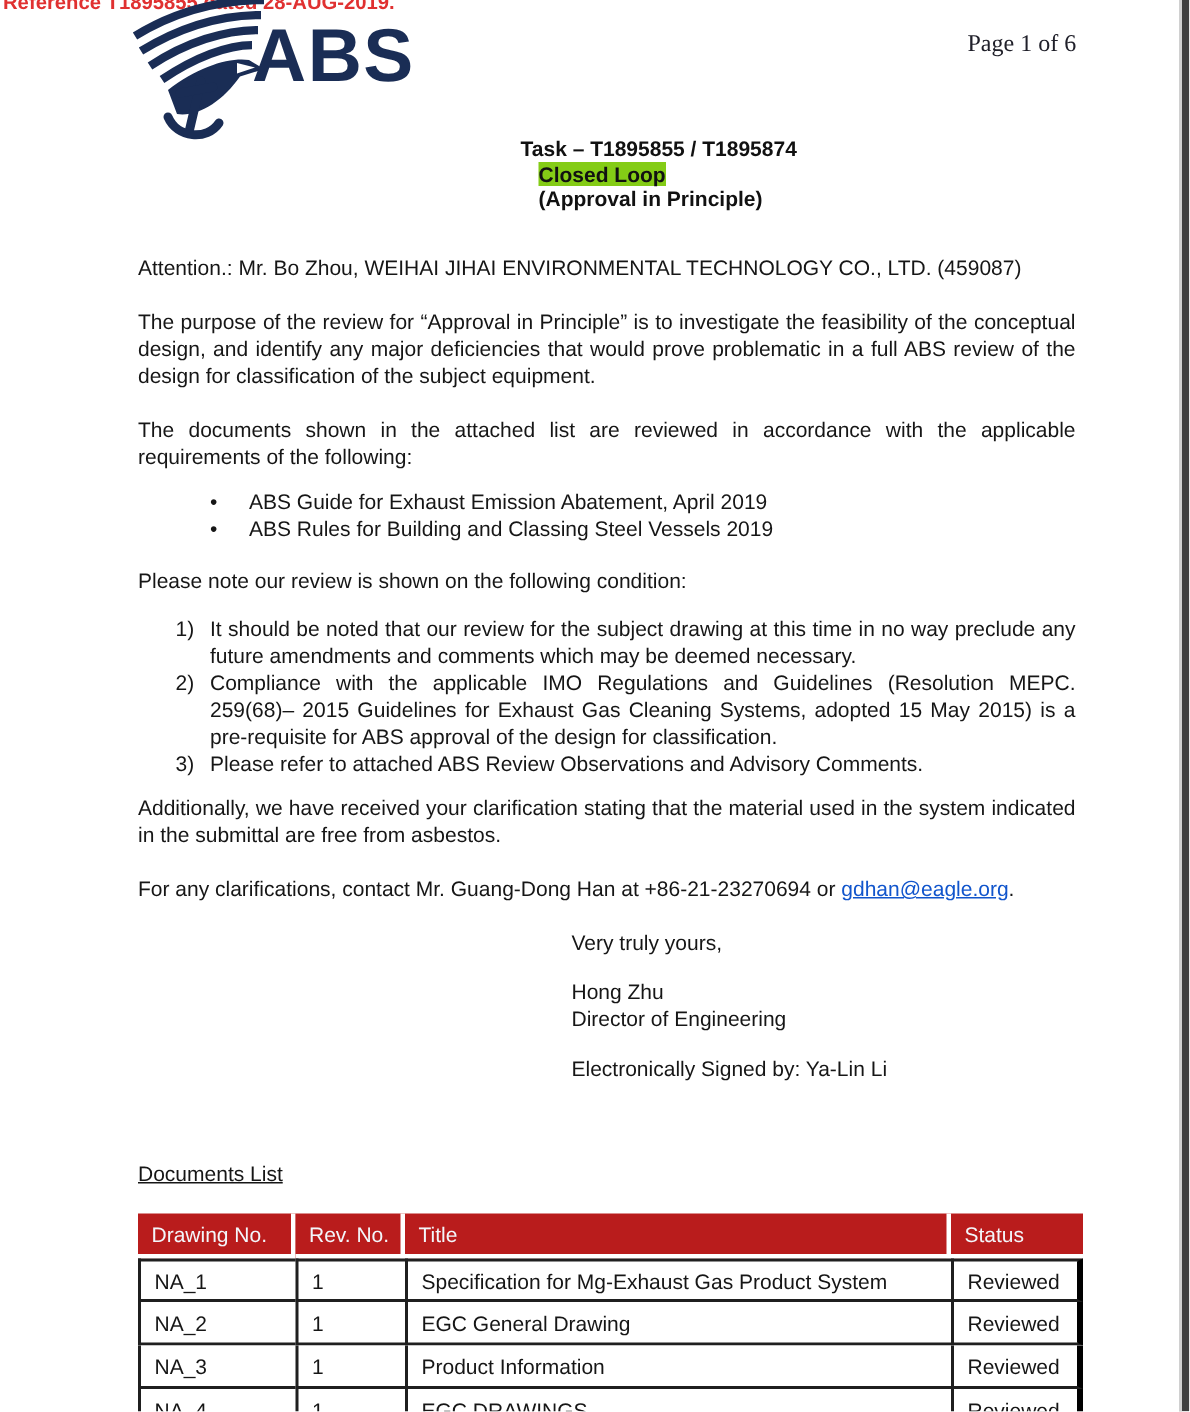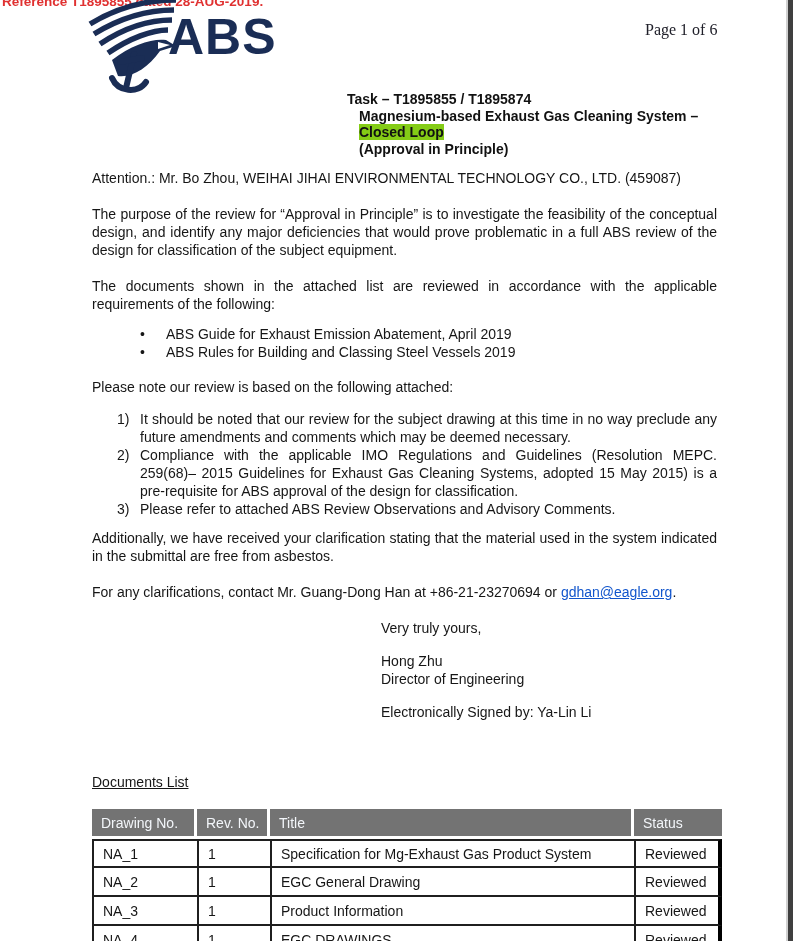--- a/index.html
+++ b/index.html
@@ -53,21 +53,21 @@
   .num-text { flex:1; text-align:justify; }
   a.email-link { color:#1155cc; text-decoration:underline; }
   .sig-block { margin-left:289px; margin-bottom:0; }
   .sig-gap-sm { height:15px; }
   .sig-gap-lg { height:52px; }
   .docs-heading { text-decoration:underline; margin-bottom:13px; text-align:left; }
   
   table.docs { border-collapse:separate; border-spacing:0; width:630px; table-layout:fixed; }
   col.c0{width:105px;} col.c1{width:73px;} col.c2{width:364px;} col.c3{width:88px;}
   table.docs th {
-    background:#737373; color:#f3f6fa; font-weight:normal; text-align:left;
+    background:#b91c1c; color:#f3f6fa; font-weight:normal; text-align:left;
     font-size:14px; height:30px; padding:0 0 0 9px;
     border-right:3px solid #ffffff; border-bottom:3px solid #ffffff;
   }
   table.docs th:last-child { border-right:none; }
   table.docs td {
     font-size:14px; height:29px; padding:0 0 0 9px; background:#fff;
     border-left:2px solid #1f1f1f; border-bottom:2px solid #1f1f1f;
   }
   table.docs td:last-child { border-right:4px solid #000000; }
   table.docs tr:first-child td { border-top:2px solid #1f1f1f; }
@@ -95,21 +95,20 @@
         <path d="M32,66 L54,62"></path>
       </g>
     </svg>
     <div class="abs-word">ABS</div>
   </div>
 
   <div class="page-number">Page 1 of 6</div>
 
   <div class="task-block">
     <div>Task – T1895855 / T1895874</div>
-    <div class="indent">Magnesium-based Exhaust Gas Cleaning System –</div>
     <div class="indent"><span class="hl">Closed Loop</span></div>
     <div class="indent">(Approval in Principle)</div>
   </div>
 
   <div class="body-col">
 
     <p class="no-justify">Attention.: Mr. Bo Zhou, WEIHAI JIHAI ENVIRONMENTAL TECHNOLOGY CO., LTD. (459087)</p>
 
     <p>The purpose of the review for “Approval in Principle” is to investigate the feasibility of the conceptual design, and identify any major deficiencies that would prove problematic in a full ABS review of the design for classification of the subject equipment.</p>
 
@@ -119,21 +118,21 @@
       <div class="bullet-item">
         <span class="bullet-dot">•</span>
         <span>ABS Guide for Exhaust Emission Abatement, April 2019</span>
       </div>
       <div class="bullet-item">
         <span class="bullet-dot">•</span>
         <span>ABS Rules for Building and Classing Steel Vessels 2019</span>
       </div>
     </div>
 
-    <p>Please note our review is based on the following attached:</p>
+    <p>Please note our review is shown on the following condition:</p>
 
     <div class="num-list">
       <div class="num-item">
         <span class="num-label">1)</span>
         <div class="num-text">It should be noted that our review for the subject drawing at this time in no way preclude any future amendments and comments which may be deemed necessary.</div>
       </div>
       <div class="num-item">
         <span class="num-label">2)</span>
         <div class="num-text">Compliance with the applicable IMO Regulations and Guidelines (Resolution MEPC. 259(68)– 2015 Guidelines for Exhaust Gas Cleaning Systems, adopted 15 May 2015) is a pre-requisite for ABS approval of the design for classification.</div>
       </div>

